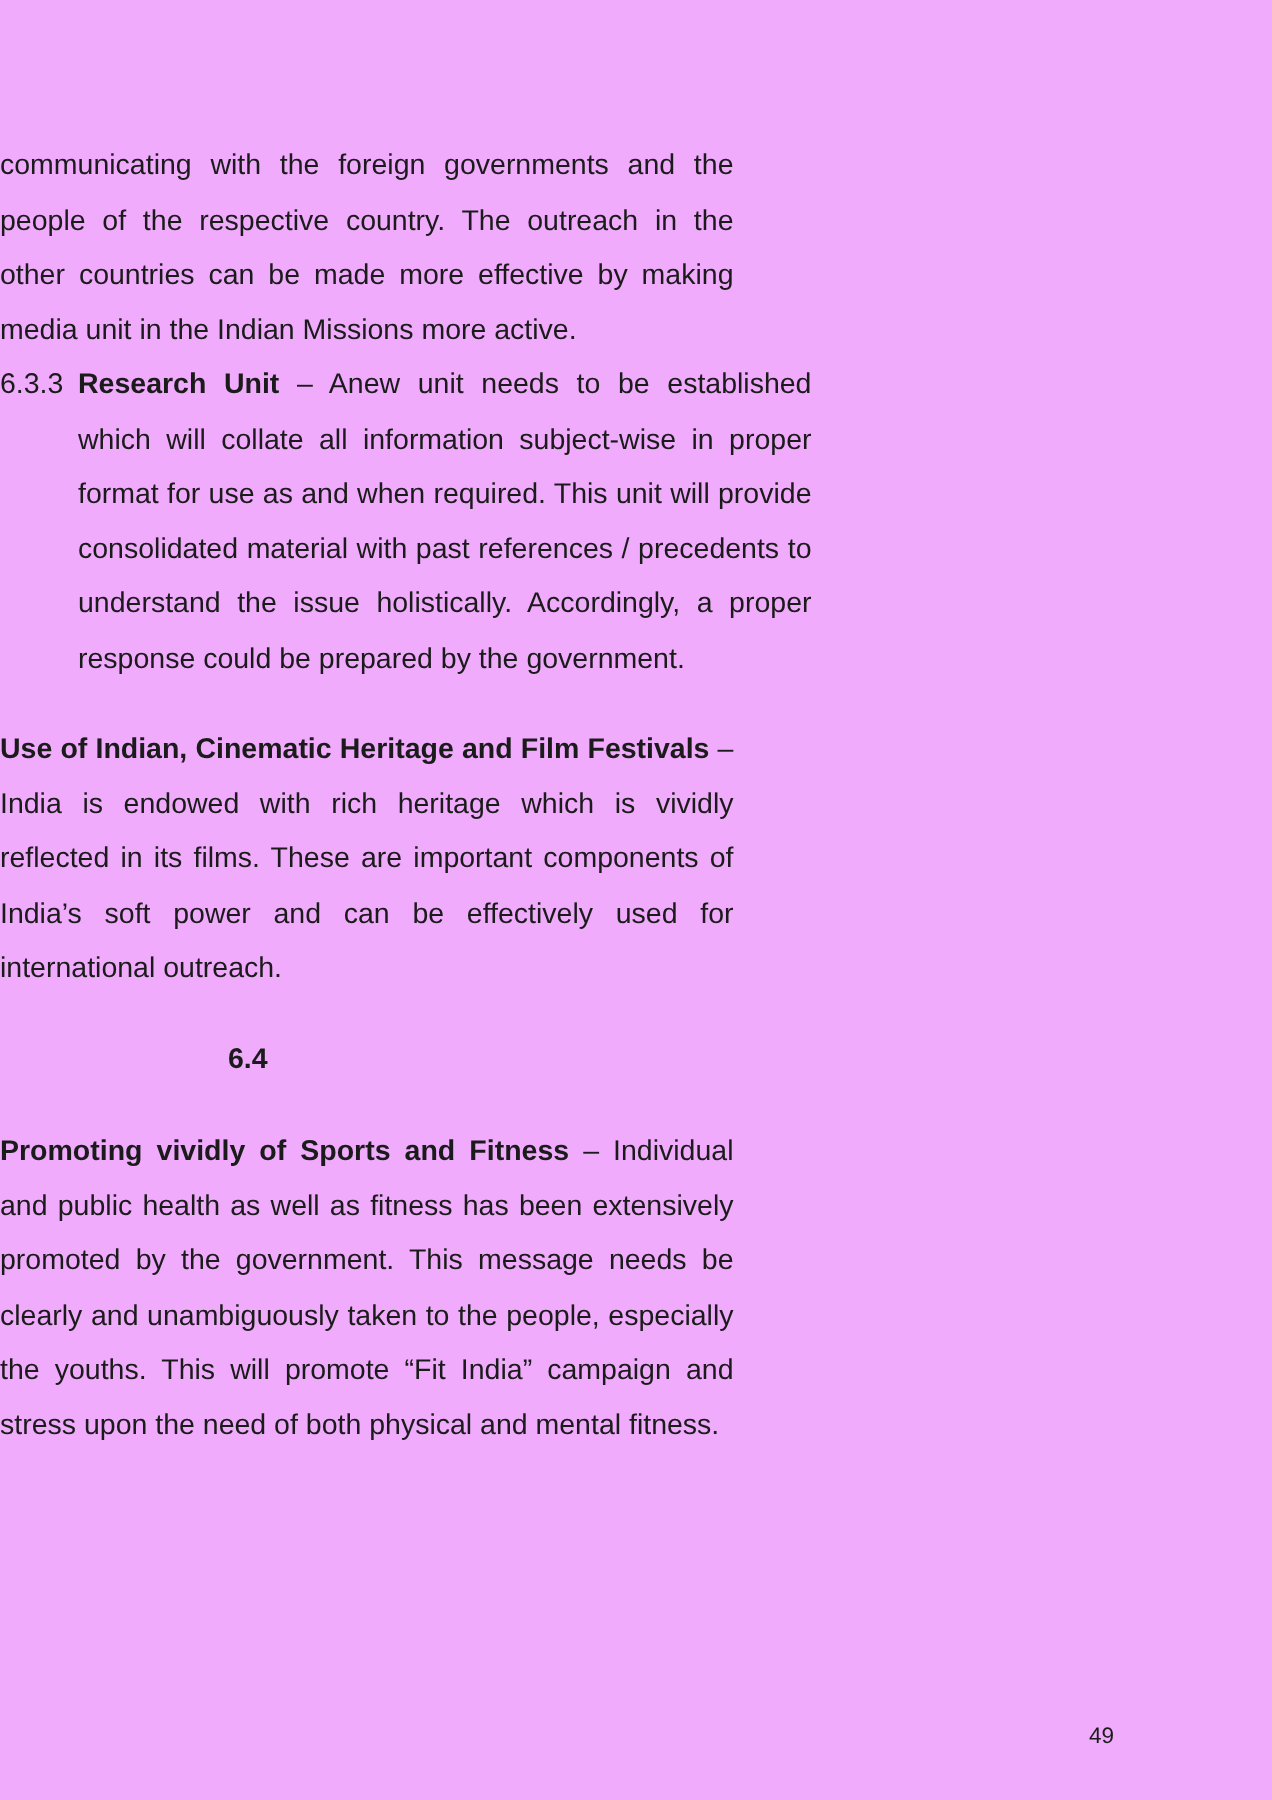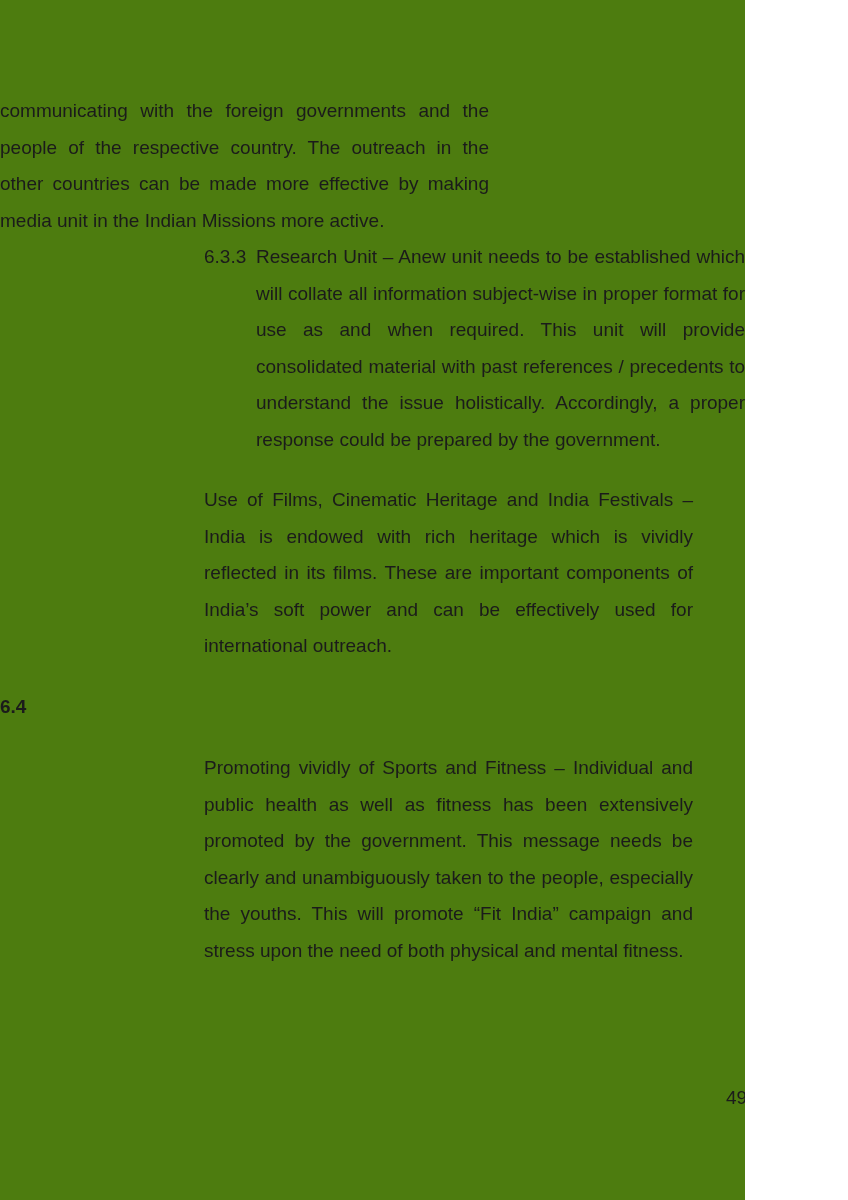--- a/index.html
+++ b/index.html
@@ -3,90 +3,90 @@
 <meta charset="utf-8">
 <style>
   * { box-sizing: border-box; }
   html, body {
     margin: 0;
     padding: 0;
     background: #ffffff;
   }
   .page {
     position: relative;
-    width: 745px;
+    width: 848px;
     height: 1200px;
-    background: #4d7c0f;
+    background: #f0abfc;
     font-family: "Liberation Sans", sans-serif;
     font-size: 19px;
     line-height: 36.5px;
     color: #1b1b1b;
     overflow: hidden;
   }
   .content {
     padding-top: 93px;
   }
   p.para {
     margin: 0;
     text-align: justify;
   }
   .intro {
     margin-left: 256px;
     width: 489px;
     margin-bottom: 43px;
   }
   .section {
     display: flex;
-    margin-left: 204px;
     margin-bottom: 24px;
   }
   .sec-num {
     flex: 0 0 52px;
     width: 52px;
   }
   .sec-text {
     width: 489px;
   }
   .sec-text strong {
-    font-weight: normal;
+    font-weight: bold;
   }
   .heading {
     display: flex;
+    margin-left: 152px;
     margin-bottom: 25px;
     font-weight: bold;
     gap: 20px;
   }
   .h-num {
     flex: 0 0 52px;
     width: 52px;
   }
   .page-number {
     position: absolute;
     left: 726px;
-    top: 1086px;
-    font-size: 19px;
+    top: 1146px;
+    font-size: 15px;
     line-height: 24px;
     color: #1b1b1b;
   }
 </style>
 </head>
 <body>
 
 <div class="page">
   <div class="content">
 
     <p class="para intro">communicating with the foreign governments and the people of the respective country. The outreach in the other countries can be made more effective by making media unit in the Indian Missions more active.</p>
 
     <div class="section">
       <div class="sec-num">6.3.3</div>
       <p class="para sec-text"><strong>Research Unit</strong><span> – Anew unit needs to be established which will collate all information subject-wise in proper format for use as and when required.  This unit will provide consolidated material with past references / precedents to understand the issue holistically.  Accordingly, a proper response could be prepared by the government.</span></p>
     </div>
 
     <div class="section">
-      <p class="para sec-text"><strong>Use of Films, Cinematic Heritage and India Festivals</strong><span> – India is endowed with rich heritage which is vividly reflected in its films.  These are important components of India’s soft power and can be effectively used for international outreach.</span></p>
+      <p class="para sec-text"><strong>Use of Indian, Cinematic Heritage and Film Festivals</strong><span> – India is endowed with rich heritage which is vividly reflected in its films.  These are important components of India’s soft power and can be effectively used for international outreach.</span></p>
     </div>
 
     <div class="heading">
       <div class="h-num">6.4</div>
     </div>
 
     <div class="section">
       <p class="para sec-text"><strong>Promoting vividly of Sports and Fitness</strong><span> – Individual and public health as well as fitness has been extensively promoted by the government.  This message needs be clearly and unambiguously taken to the people, especially the youths. This will promote “Fit India” campaign and stress upon the need of both physical and mental fitness.</span></p>
     </div>
 

